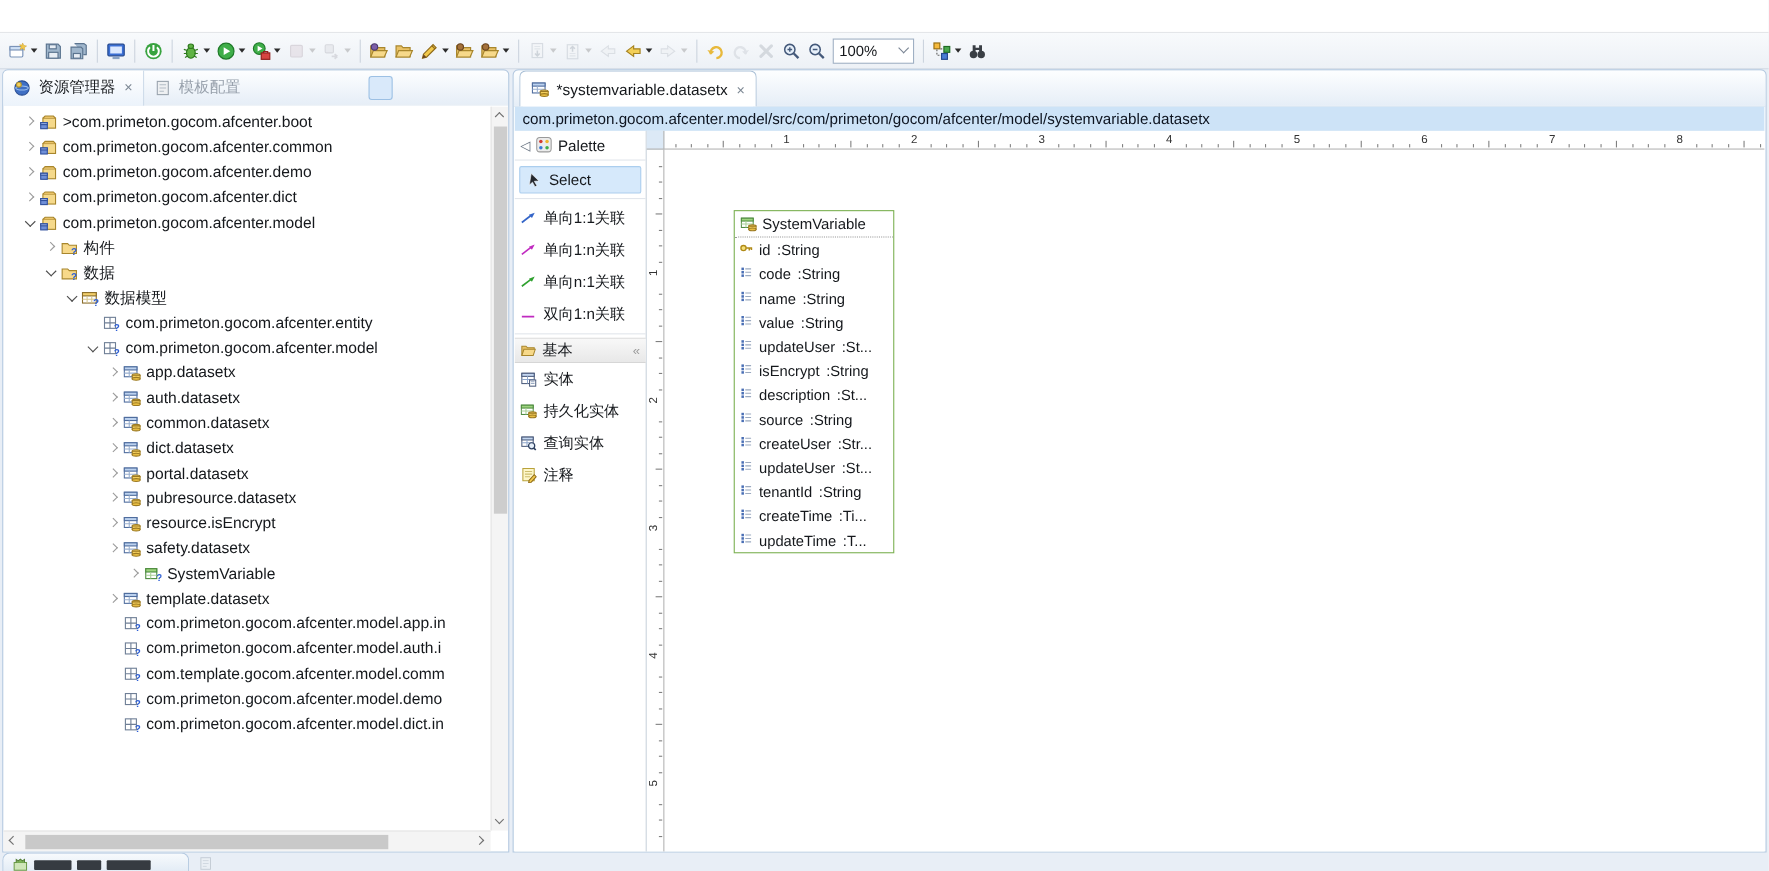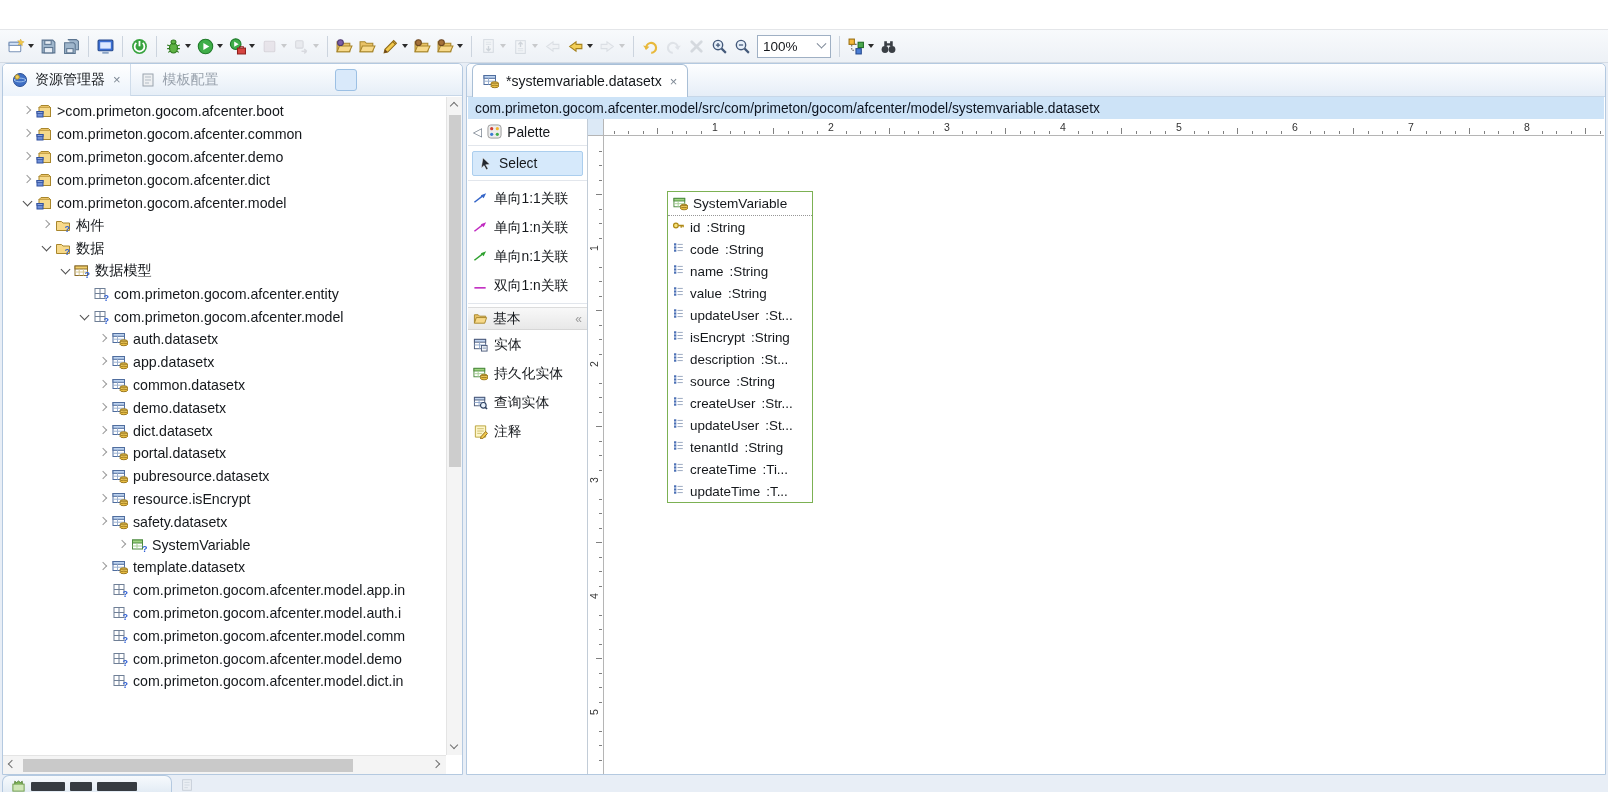--- a/index.html
+++ b/index.html
@@ -512,38 +512,38 @@
             <svg xmlns="http://www.w3.org/2000/svg" viewBox="0 0 16 16">
               <rect x="1" y="2.5" width="11.5" height="9" fill="#fff" stroke="#4f6d9e"></rect>
               <rect x="1" y="2.5" width="11.5" height="2.8" fill="#bcd2ef" stroke="#4f6d9e"></rect>
               <path d="M1 8.2h11.5M5.5 5.3v6.2" stroke="#9ab0cf"></path>
               <ellipse cx="11.8" cy="10.2" rx="3.6" ry="1.4" fill="#f4cf5e" stroke="#9c7a22"></ellipse>
               <path d="M8.2 10.2v3.2h7.2v-3.2z" fill="#f4cf5e" stroke="#9c7a22"></path>
               <ellipse cx="11.8" cy="13.4" rx="3.6" ry="1.3" fill="#e8bd42" stroke="#9c7a22"></ellipse>
             </svg>
           </span>
 
-          <span class="tlabel">auth.datasetx</span>
+          <span class="tlabel">app.datasetx</span>
         </span>
       </div>
       <div class="trow" style="padding-left: 94px;">
         <span class="chev chev-r"></span>
         <span class="selwrap">
           <span class="ticon">
             <svg xmlns="http://www.w3.org/2000/svg" viewBox="0 0 16 16">
               <rect x="1" y="2.5" width="11.5" height="9" fill="#fff" stroke="#4f6d9e"></rect>
               <rect x="1" y="2.5" width="11.5" height="2.8" fill="#bcd2ef" stroke="#4f6d9e"></rect>
               <path d="M1 8.2h11.5M5.5 5.3v6.2" stroke="#9ab0cf"></path>
               <ellipse cx="11.8" cy="10.2" rx="3.6" ry="1.4" fill="#f4cf5e" stroke="#9c7a22"></ellipse>
               <path d="M8.2 10.2v3.2h7.2v-3.2z" fill="#f4cf5e" stroke="#9c7a22"></path>
               <ellipse cx="11.8" cy="13.4" rx="3.6" ry="1.3" fill="#e8bd42" stroke="#9c7a22"></ellipse>
             </svg>
           </span>
 
-          <span class="tlabel">app.datasetx</span>
+          <span class="tlabel">auth.datasetx</span>
         </span>
       </div>
       <div class="trow" style="padding-left: 94px;">
         <span class="chev chev-r"></span>
         <span class="selwrap">
           <span class="ticon">
             <svg xmlns="http://www.w3.org/2000/svg" viewBox="0 0 16 16">
               <rect x="1" y="2.5" width="11.5" height="9" fill="#fff" stroke="#4f6d9e"></rect>
               <rect x="1" y="2.5" width="11.5" height="2.8" fill="#bcd2ef" stroke="#4f6d9e"></rect>
               <path d="M1 8.2h11.5M5.5 5.3v6.2" stroke="#9ab0cf"></path>
@@ -563,137 +563,120 @@
             <svg xmlns="http://www.w3.org/2000/svg" viewBox="0 0 16 16">
               <rect x="1" y="2.5" width="11.5" height="9" fill="#fff" stroke="#4f6d9e"></rect>
               <rect x="1" y="2.5" width="11.5" height="2.8" fill="#bcd2ef" stroke="#4f6d9e"></rect>
               <path d="M1 8.2h11.5M5.5 5.3v6.2" stroke="#9ab0cf"></path>
               <ellipse cx="11.8" cy="10.2" rx="3.6" ry="1.4" fill="#f4cf5e" stroke="#9c7a22"></ellipse>
               <path d="M8.2 10.2v3.2h7.2v-3.2z" fill="#f4cf5e" stroke="#9c7a22"></path>
               <ellipse cx="11.8" cy="13.4" rx="3.6" ry="1.3" fill="#e8bd42" stroke="#9c7a22"></ellipse>
             </svg>
           </span>
 
-          <span class="tlabel">demo.datasetx</span>
+          <span class="tlabel">dict.datasetx</span>
         </span>
       </div>
       <div class="trow" style="padding-left: 94px;">
         <span class="chev chev-r"></span>
         <span class="selwrap">
           <span class="ticon">
             <svg xmlns="http://www.w3.org/2000/svg" viewBox="0 0 16 16">
               <rect x="1" y="2.5" width="11.5" height="9" fill="#fff" stroke="#4f6d9e"></rect>
               <rect x="1" y="2.5" width="11.5" height="2.8" fill="#bcd2ef" stroke="#4f6d9e"></rect>
               <path d="M1 8.2h11.5M5.5 5.3v6.2" stroke="#9ab0cf"></path>
               <ellipse cx="11.8" cy="10.2" rx="3.6" ry="1.4" fill="#f4cf5e" stroke="#9c7a22"></ellipse>
               <path d="M8.2 10.2v3.2h7.2v-3.2z" fill="#f4cf5e" stroke="#9c7a22"></path>
               <ellipse cx="11.8" cy="13.4" rx="3.6" ry="1.3" fill="#e8bd42" stroke="#9c7a22"></ellipse>
             </svg>
           </span>
 
-          <span class="tlabel">dict.datasetx</span>
+          <span class="tlabel">portal.datasetx</span>
         </span>
       </div>
       <div class="trow" style="padding-left: 94px;">
         <span class="chev chev-r"></span>
         <span class="selwrap">
           <span class="ticon">
             <svg xmlns="http://www.w3.org/2000/svg" viewBox="0 0 16 16">
               <rect x="1" y="2.5" width="11.5" height="9" fill="#fff" stroke="#4f6d9e"></rect>
               <rect x="1" y="2.5" width="11.5" height="2.8" fill="#bcd2ef" stroke="#4f6d9e"></rect>
               <path d="M1 8.2h11.5M5.5 5.3v6.2" stroke="#9ab0cf"></path>
               <ellipse cx="11.8" cy="10.2" rx="3.6" ry="1.4" fill="#f4cf5e" stroke="#9c7a22"></ellipse>
               <path d="M8.2 10.2v3.2h7.2v-3.2z" fill="#f4cf5e" stroke="#9c7a22"></path>
               <ellipse cx="11.8" cy="13.4" rx="3.6" ry="1.3" fill="#e8bd42" stroke="#9c7a22"></ellipse>
             </svg>
           </span>
 
-          <span class="tlabel">portal.datasetx</span>
+          <span class="tlabel">pubresource.datasetx</span>
         </span>
       </div>
       <div class="trow" style="padding-left: 94px;">
         <span class="chev chev-r"></span>
         <span class="selwrap">
           <span class="ticon">
             <svg xmlns="http://www.w3.org/2000/svg" viewBox="0 0 16 16">
               <rect x="1" y="2.5" width="11.5" height="9" fill="#fff" stroke="#4f6d9e"></rect>
               <rect x="1" y="2.5" width="11.5" height="2.8" fill="#bcd2ef" stroke="#4f6d9e"></rect>
               <path d="M1 8.2h11.5M5.5 5.3v6.2" stroke="#9ab0cf"></path>
               <ellipse cx="11.8" cy="10.2" rx="3.6" ry="1.4" fill="#f4cf5e" stroke="#9c7a22"></ellipse>
               <path d="M8.2 10.2v3.2h7.2v-3.2z" fill="#f4cf5e" stroke="#9c7a22"></path>
               <ellipse cx="11.8" cy="13.4" rx="3.6" ry="1.3" fill="#e8bd42" stroke="#9c7a22"></ellipse>
             </svg>
           </span>
 
-          <span class="tlabel">pubresource.datasetx</span>
+          <span class="tlabel">resource.isEncrypt</span>
         </span>
       </div>
       <div class="trow" style="padding-left: 94px;">
         <span class="chev chev-r"></span>
         <span class="selwrap">
           <span class="ticon">
             <svg xmlns="http://www.w3.org/2000/svg" viewBox="0 0 16 16">
               <rect x="1" y="2.5" width="11.5" height="9" fill="#fff" stroke="#4f6d9e"></rect>
               <rect x="1" y="2.5" width="11.5" height="2.8" fill="#bcd2ef" stroke="#4f6d9e"></rect>
               <path d="M1 8.2h11.5M5.5 5.3v6.2" stroke="#9ab0cf"></path>
               <ellipse cx="11.8" cy="10.2" rx="3.6" ry="1.4" fill="#f4cf5e" stroke="#9c7a22"></ellipse>
               <path d="M8.2 10.2v3.2h7.2v-3.2z" fill="#f4cf5e" stroke="#9c7a22"></path>
               <ellipse cx="11.8" cy="13.4" rx="3.6" ry="1.3" fill="#e8bd42" stroke="#9c7a22"></ellipse>
             </svg>
           </span>
 
-          <span class="tlabel">resource.isEncrypt</span>
+          <span class="tlabel">safety.datasetx</span>
+        </span>
+      </div>
+      <div class="trow" style="padding-left: 113px;">
+        <span class="chev chev-r"></span>
+        <span class="selwrap">
+          <span class="ticon">
+            <svg xmlns="http://www.w3.org/2000/svg" viewBox="0 0 16 16">
+              <rect x="1.5" y="3" width="10" height="9" fill="#fff" stroke="#4c8a3f"></rect>
+              <rect x="1.5" y="3" width="10" height="3" fill="#9ed47f" stroke="#4c8a3f"></rect>
+              <path d="M1.5 9h10M6 6v6" stroke="#a8cf97"></path>
+              <text x="11" y="14.5" font-size="9" font-weight="bold" fill="#2e5fd4">?</text>
+            </svg>
+          </span>
+
+          <span class="tlabel">SystemVariable</span>
         </span>
       </div>
       <div class="trow" style="padding-left: 94px;">
         <span class="chev chev-r"></span>
         <span class="selwrap">
           <span class="ticon">
             <svg xmlns="http://www.w3.org/2000/svg" viewBox="0 0 16 16">
               <rect x="1" y="2.5" width="11.5" height="9" fill="#fff" stroke="#4f6d9e"></rect>
               <rect x="1" y="2.5" width="11.5" height="2.8" fill="#bcd2ef" stroke="#4f6d9e"></rect>
               <path d="M1 8.2h11.5M5.5 5.3v6.2" stroke="#9ab0cf"></path>
               <ellipse cx="11.8" cy="10.2" rx="3.6" ry="1.4" fill="#f4cf5e" stroke="#9c7a22"></ellipse>
               <path d="M8.2 10.2v3.2h7.2v-3.2z" fill="#f4cf5e" stroke="#9c7a22"></path>
               <ellipse cx="11.8" cy="13.4" rx="3.6" ry="1.3" fill="#e8bd42" stroke="#9c7a22"></ellipse>
             </svg>
           </span>
 
-          <span class="tlabel">safety.datasetx</span>
-        </span>
-      </div>
-      <div class="trow" style="padding-left: 113px;">
-        <span class="chev chev-r"></span>
-        <span class="selwrap">
-          <span class="ticon">
-            <svg xmlns="http://www.w3.org/2000/svg" viewBox="0 0 16 16">
-              <rect x="1.5" y="3" width="10" height="9" fill="#fff" stroke="#4c8a3f"></rect>
-              <rect x="1.5" y="3" width="10" height="3" fill="#9ed47f" stroke="#4c8a3f"></rect>
-              <path d="M1.5 9h10M6 6v6" stroke="#a8cf97"></path>
-              <text x="11" y="14.5" font-size="9" font-weight="bold" fill="#2e5fd4">?</text>
-            </svg>
-          </span>
-
-          <span class="tlabel">SystemVariable</span>
-        </span>
-      </div>
-      <div class="trow" style="padding-left: 94px;">
-        <span class="chev chev-r"></span>
-        <span class="selwrap">
-          <span class="ticon">
-            <svg xmlns="http://www.w3.org/2000/svg" viewBox="0 0 16 16">
-              <rect x="1" y="2.5" width="11.5" height="9" fill="#fff" stroke="#4f6d9e"></rect>
-              <rect x="1" y="2.5" width="11.5" height="2.8" fill="#bcd2ef" stroke="#4f6d9e"></rect>
-              <path d="M1 8.2h11.5M5.5 5.3v6.2" stroke="#9ab0cf"></path>
-              <ellipse cx="11.8" cy="10.2" rx="3.6" ry="1.4" fill="#f4cf5e" stroke="#9c7a22"></ellipse>
-              <path d="M8.2 10.2v3.2h7.2v-3.2z" fill="#f4cf5e" stroke="#9c7a22"></path>
-              <ellipse cx="11.8" cy="13.4" rx="3.6" ry="1.3" fill="#e8bd42" stroke="#9c7a22"></ellipse>
-            </svg>
-          </span>
-
           <span class="tlabel">template.datasetx</span>
         </span>
       </div>
       <div class="trow" style="padding-left: 94px;">
         <span class="chev" style="visibility: hidden;"></span>
         <span class="selwrap">
           <span class="ticon">
             <svg xmlns="http://www.w3.org/2000/svg" viewBox="0 0 16 16">
               <rect x="2" y="2.5" width="10" height="10" fill="#fff" stroke="#6f7f96"></rect>
               <path d="M7 2.5v10M2 7.5h10" stroke="#6f7f96"></path>
@@ -722,21 +705,21 @@
         <span class="chev" style="visibility: hidden;"></span>
         <span class="selwrap">
           <span class="ticon">
             <svg xmlns="http://www.w3.org/2000/svg" viewBox="0 0 16 16">
               <rect x="2" y="2.5" width="10" height="10" fill="#fff" stroke="#6f7f96"></rect>
               <path d="M7 2.5v10M2 7.5h10" stroke="#6f7f96"></path>
               <text x="10.5" y="14.5" font-size="9" font-weight="bold" fill="#2e5fd4">?</text>
             </svg>
           </span>
 
-          <span class="tlabel">com.primeton.gocom.afcenter.model.comm</span>
+          <span class="tlabel">com.template.gocom.afcenter.model.comm</span>
         </span>
       </div>
       <div class="trow" style="padding-left: 94px;">
         <span class="chev" style="visibility: hidden;"></span>
         <span class="selwrap">
           <span class="ticon">
             <svg xmlns="http://www.w3.org/2000/svg" viewBox="0 0 16 16">
               <rect x="2" y="2.5" width="10" height="10" fill="#fff" stroke="#6f7f96"></rect>
               <path d="M7 2.5v10M2 7.5h10" stroke="#6f7f96"></path>
               <text x="10.5" y="14.5" font-size="9" font-weight="bold" fill="#2e5fd4">?</text>

